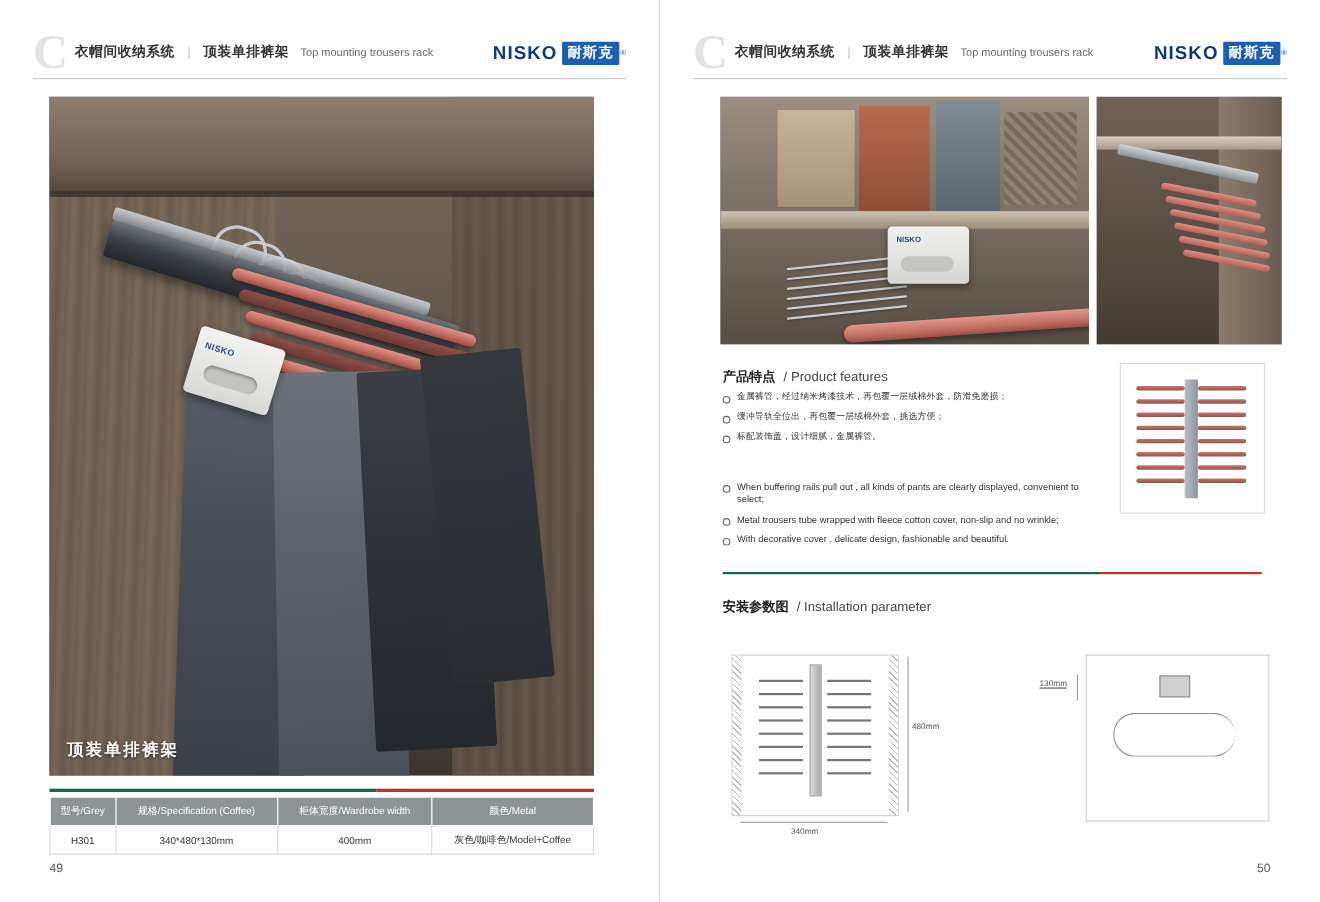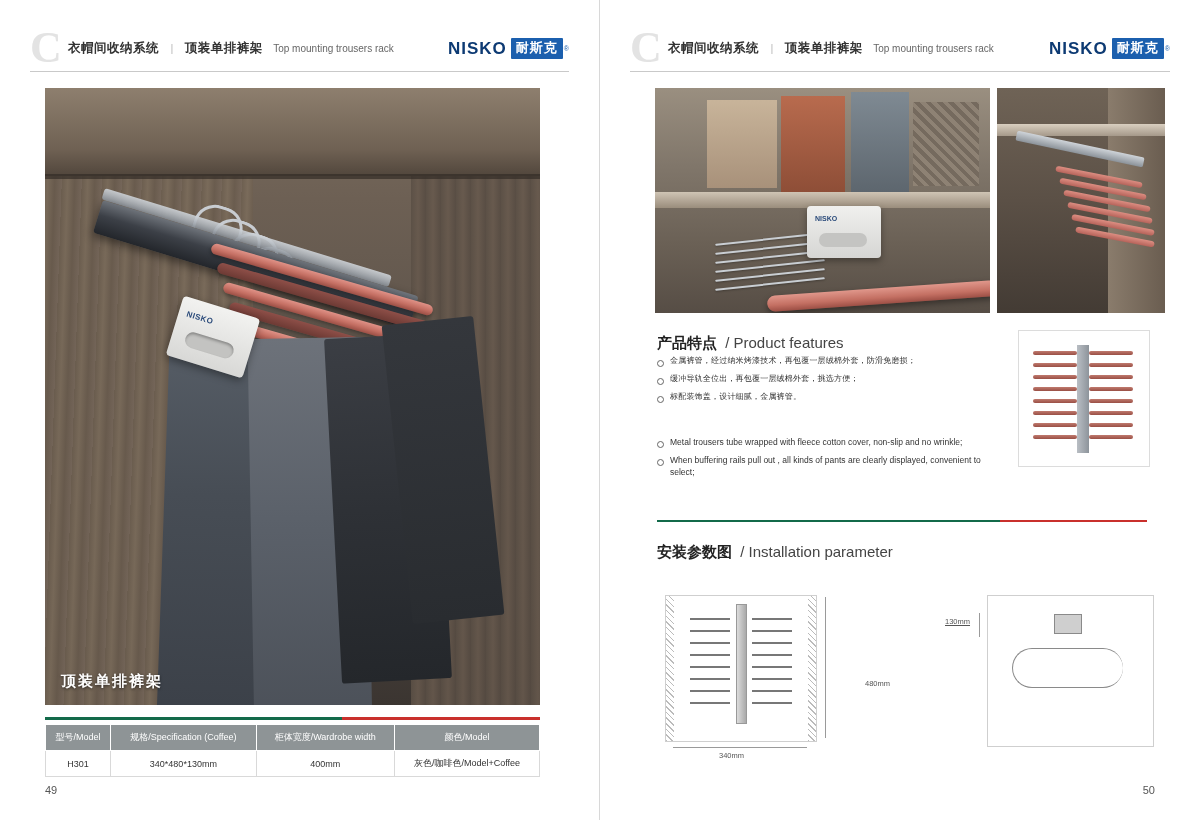--- a/index.html
+++ b/index.html
@@ -186,21 +186,21 @@
   .ph2 .railr{
     position:absolute;left:18px;top:56px;width:130px;height:10px;
     background:linear-gradient(180deg,#cfd4d9,#8b9299);transform:rotate(12deg);border-radius:2px;
   }
   .ph2 .barr{
     position:absolute;height:6px;border-radius:3px;
     background:linear-gradient(180deg,#dd8e82,#b6635a);
   }
 
   
-  .sec-title{position:absolute;font-size:15px;font-weight:bold;color:#222;}
+  .sec-title{position:absolute;font-size:12px;font-weight:bold;color:#222;}
   .sec-title .en{font-weight:normal;color:#444;margin-left:4px;}
   .feat-cn{position:absolute;left:657px;top:356px;width:330px;}
   .feat-en{position:absolute;left:657px;top:437px;width:350px;}
   .bullet-row{display:flex;align-items:flex-start;margin-bottom:7px;}
   .dot{
     flex:0 0 auto;width:5px;height:5px;border-radius:50%;border:1px solid #666;
     margin:4px 6px 0 0;background:#fff;
   }
   .b-cn{font-size:8px;color:#333;line-height:1.35;letter-spacing:.2px;}
   .b-en{font-size:8.5px;color:#333;line-height:1.35;}
@@ -293,24 +293,24 @@
     </div>
 
     <div class="spec">
       <div class="spec-accent">
         <div class="g"></div>
         <div class="r"></div>
       </div>
       <table class="spec-tbl">
         <thead>
           <tr>
-            <th>型号/Model</th>
+            <th>型号/Grey</th>
             <th>规格/Specification (Coffee)</th>
             <th>柜体宽度/Wardrobe width</th>
-            <th>颜色/Model</th>
+            <th>颜色/Metal</th>
           </tr>
         </thead>
         <tbody>
           <tr>
             <td>H301</td>
             <td>340*480*130mm</td>
             <td>400mm</td>
             <td>灰色/咖啡色/Model+Coffee</td>
           </tr>
         </tbody>
@@ -393,25 +393,29 @@
   </div>
   <div class="bullet-row">
     <span class="dot"></span>
     <span class="b-cn">标配装饰盖，设计细腻，金属裤管。</span>
   </div>
 </div>
 
 <div class="feat-en">
   <div class="bullet-row">
     <span class="dot"></span>
+    <span class="b-en">When buffering rails pull out , all kinds of pants are clearly displayed,  convenient to select;</span>
+  </div>
+  <div class="bullet-row">
+    <span class="dot"></span>
     <span class="b-en">Metal trousers tube wrapped with fleece cotton cover, non-slip and no wrinkle;</span>
   </div>
   <div class="bullet-row">
     <span class="dot"></span>
-    <span class="b-en">When buffering rails pull out , all kinds of pants are clearly displayed,  convenient to select;</span>
+    <span class="b-en">With decorative cover , delicate design, fashionable and beautiful.</span>
   </div>
 </div>
 
 <div class="diagram">
   <div class="spine"></div>
   <div class="tine" style="left:14px;top:20px;width:44px;"></div>
   <div class="tine" style="left:70px;top:20px;width:44px;"></div>
   <div class="tine" style="left:14px;top:32px;width:44px;"></div>
   <div class="tine" style="left:70px;top:32px;width:44px;"></div>
   <div class="tine" style="left:14px;top:44px;width:44px;"></div>
@@ -455,21 +459,21 @@
     <div class="tooth" style="left:24px;top:70px;width:40px;"></div>
     <div class="tooth" style="left:86px;top:70px;width:40px;"></div>
     <div class="tooth" style="left:24px;top:82px;width:40px;"></div>
     <div class="tooth" style="left:86px;top:82px;width:40px;"></div>
     <div class="tooth" style="left:24px;top:94px;width:40px;"></div>
     <div class="tooth" style="left:86px;top:94px;width:40px;"></div>
     <div class="tooth" style="left:24px;top:106px;width:40px;"></div>
     <div class="tooth" style="left:86px;top:106px;width:40px;"></div>
   </div>
   <div class="dimline" style="left:168px;top:2px;width:1px;height:141px;"></div>
-  <div class="dim" style="left:172px;top:84px;margin-left:36px;">480mm</div>
+  <div class="dim" style="left:172px;top:61px;">480mm</div>
   <div class="dimline" style="left:16px;top:152px;width:134px;height:1px;"></div>
   <div class="dim" style="left:62px;top:156px;">340mm</div>
 
   <div class="dw dw2">
     <div class="cap"></div>
     <div class="hook2"></div>
   </div>
   <div class="dimline" style="left:322px;top:18px;width:1px;height:24px;"></div>
   <div class="dim" style="left:288px;top:22px;text-decoration:underline;">130mm</div>
 </div>

